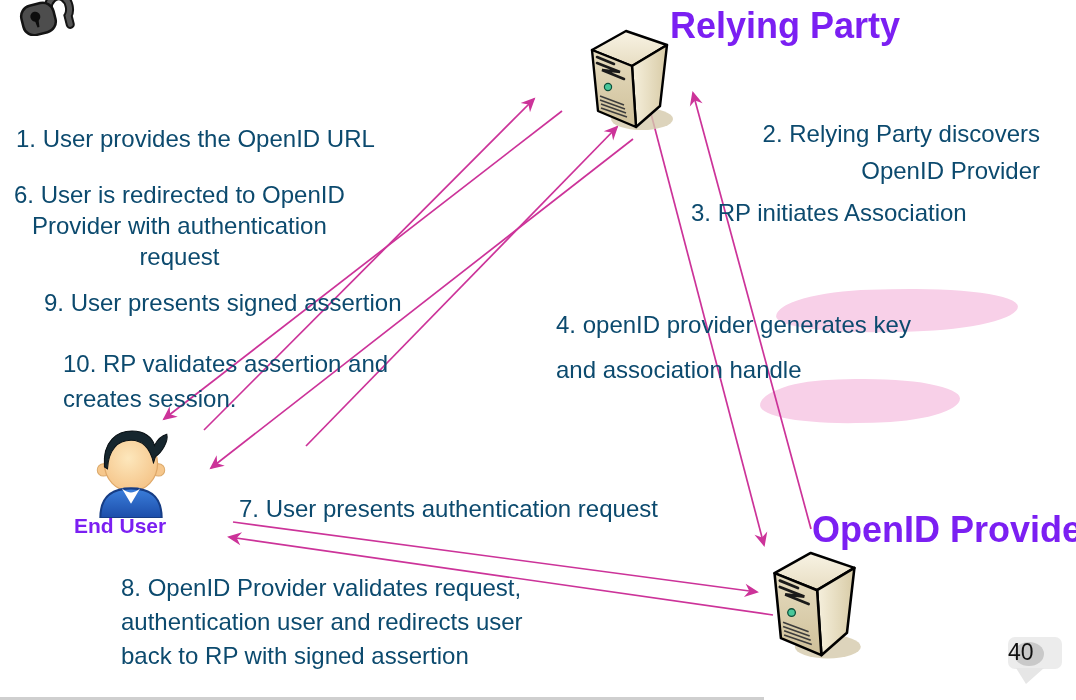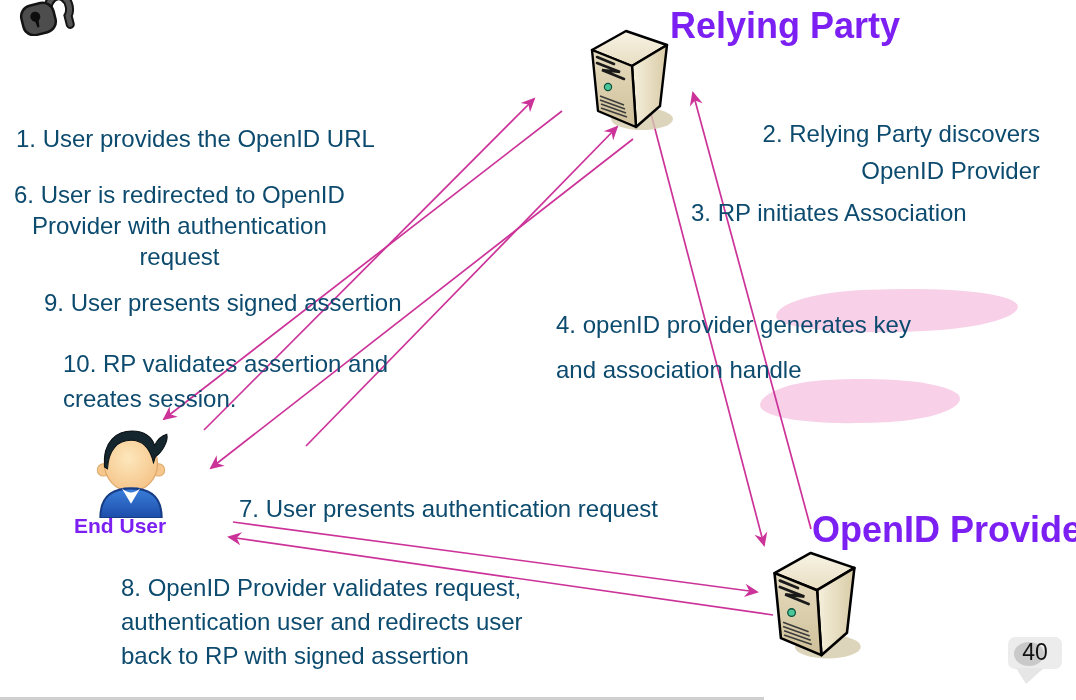--- a/index.html
+++ b/index.html
@@ -25,21 +25,21 @@
   }
   #page-badge .bubble{
     position:absolute;left:2px;top:2px;width:54px;height:32px;background:#ececec;
     border-radius:7px;
   }
   #page-badge .blob{
     position:absolute;left:8px;top:7px;width:30px;height:24px;background:#c9c9c9;
     border-radius:50%;
   }
   #page-badge .num{
-    position:absolute;left:2px;top:4px;width:54px;text-align:center;
+    position:absolute;left:2px;top:4px;width:54px;
     font-size:23px;color:#111;z-index:2;
   }
   #page-badge .tail{
     position:absolute;left:10px;top:33px;width:0;height:0;z-index:1;
     border-left:10px solid transparent;border-right:18px solid transparent;
     border-top:16px solid #e6e6e6;
   }
   #slide-edge{
     position:absolute;left:0;top:697px;width:764px;height:3px;background:#cfcfcf;z-index:0;
   }

